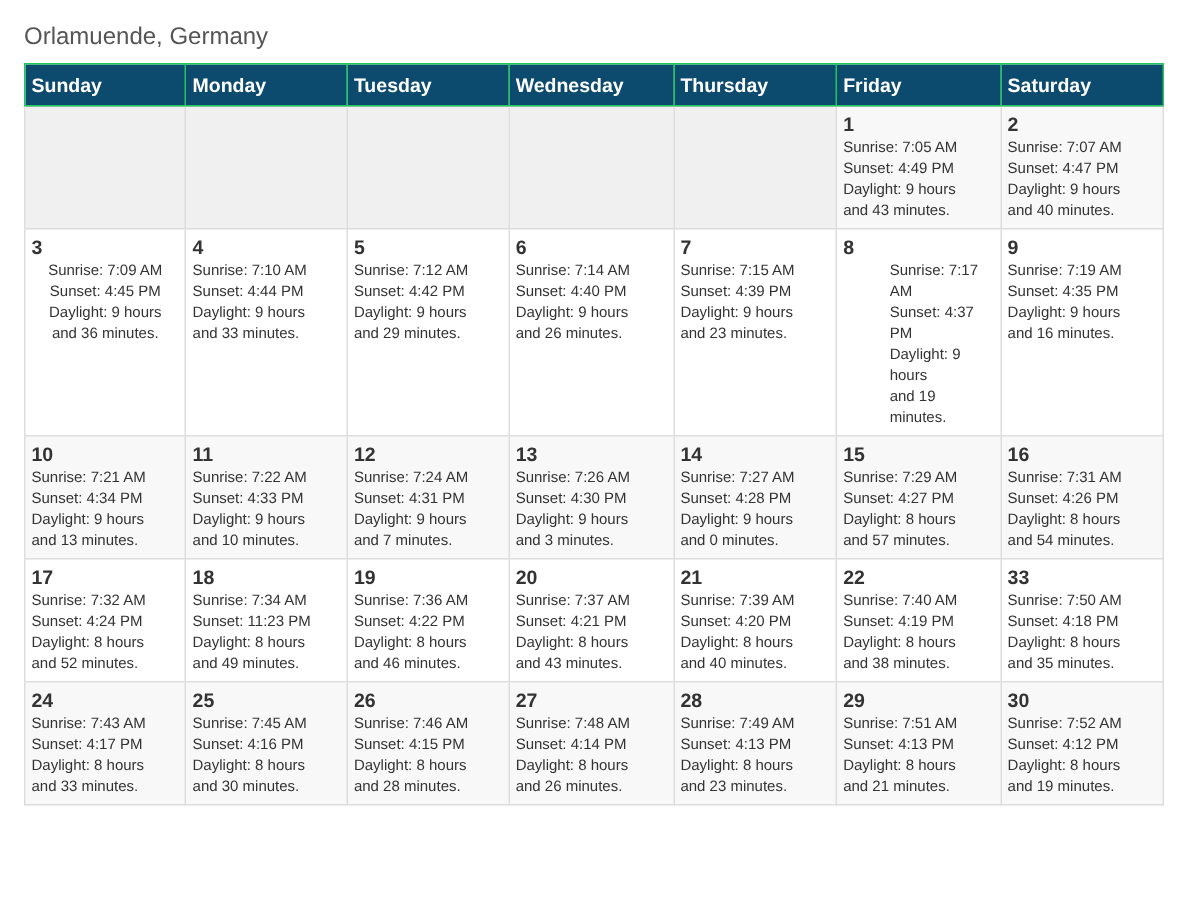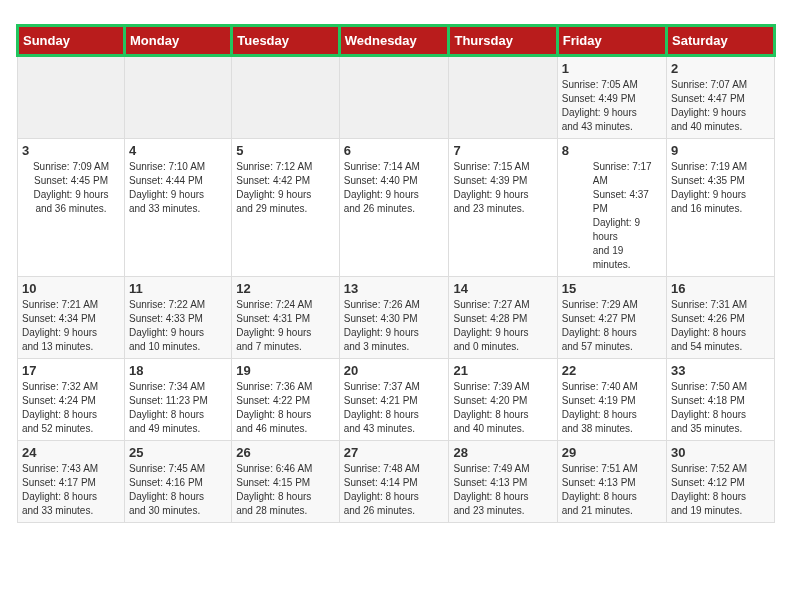--- a/index.html
+++ b/index.html
@@ -45,26 +45,26 @@
     }
     .location-title {
       font-size: 16px;
       color: #555;
     }
     .calendar {
       width: 100%;
       border-collapse: collapse;
     }
     .calendar thead th {
-      background: #b91c1c;
+      background: #0c4a6e;
       color: #fff;
       font-size: 13px;
       font-weight: bold;
       padding: 6px 4px;
-      border: 3px solid #22c55e;
+      border: 1px solid #22c55e;
       text-align: left;
     }
     .calendar tbody td {
       vertical-align: top;
       border: 1px solid #ddd;
       padding: 4px;
       width: 113px;
       min-height: 80px;
       background: #fff;
       font-size: 10.5px;
@@ -90,20 +90,21 @@
     }
     .empty-cell {
       background: #f0f0f0 !important;
     }
   </style>
 </head>
 <body>
 
 <div class="header-area">
   <div class="title-area">
+    <div class="location-title">Orlamuende, Germany</div>
   </div>
 </div>
 
 <table class="calendar">
   <thead>
     <tr>
     <th>Sunday</th>
         <th>Monday</th>
         <th>Tuesday</th>
         <th>Wednesday</th>
@@ -297,21 +298,21 @@
         </td>
         <td>
           <span class="day-num">25</span>
           <div class="day-info" style="white-space: pre-line;">Sunrise: 7:45 AM
 Sunset: 4:16 PM
 Daylight: 8 hours
 and 30 minutes.</div>
         </td>
         <td>
           <span class="day-num">26</span>
-          <div class="day-info" style="white-space: pre-line;">Sunrise: 6:46 AM
+          <div class="day-info" style="white-space: pre-line;">Sunrise: 7:46 AM
 Sunset: 4:15 PM
 Daylight: 8 hours
 and 28 minutes.</div>
         </td>
         <td>
           <span class="day-num">27</span>
           <div class="day-info" style="white-space: pre-line;">Sunrise: 7:48 AM
 Sunset: 4:14 PM
 Daylight: 8 hours
 and 26 minutes.</div>

